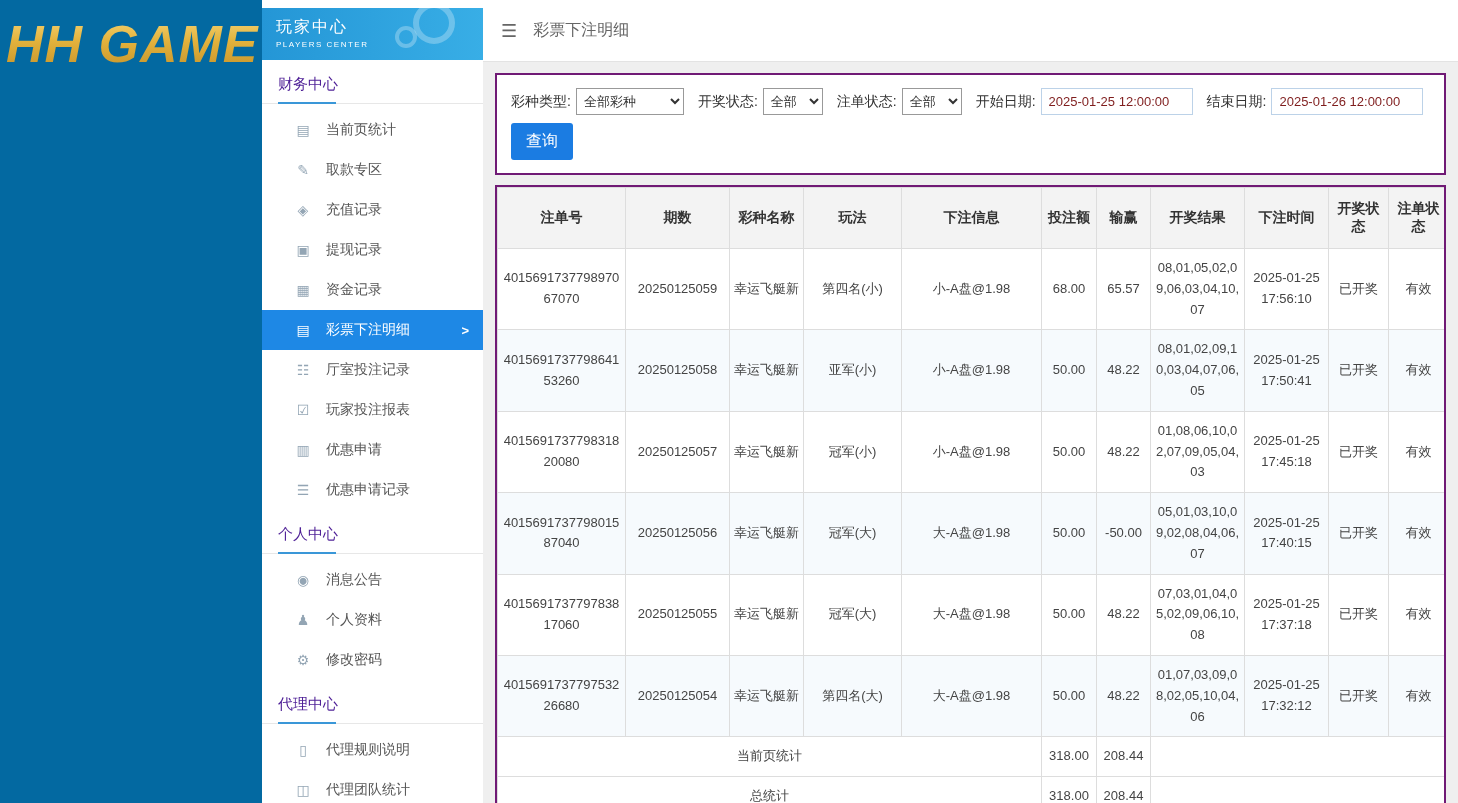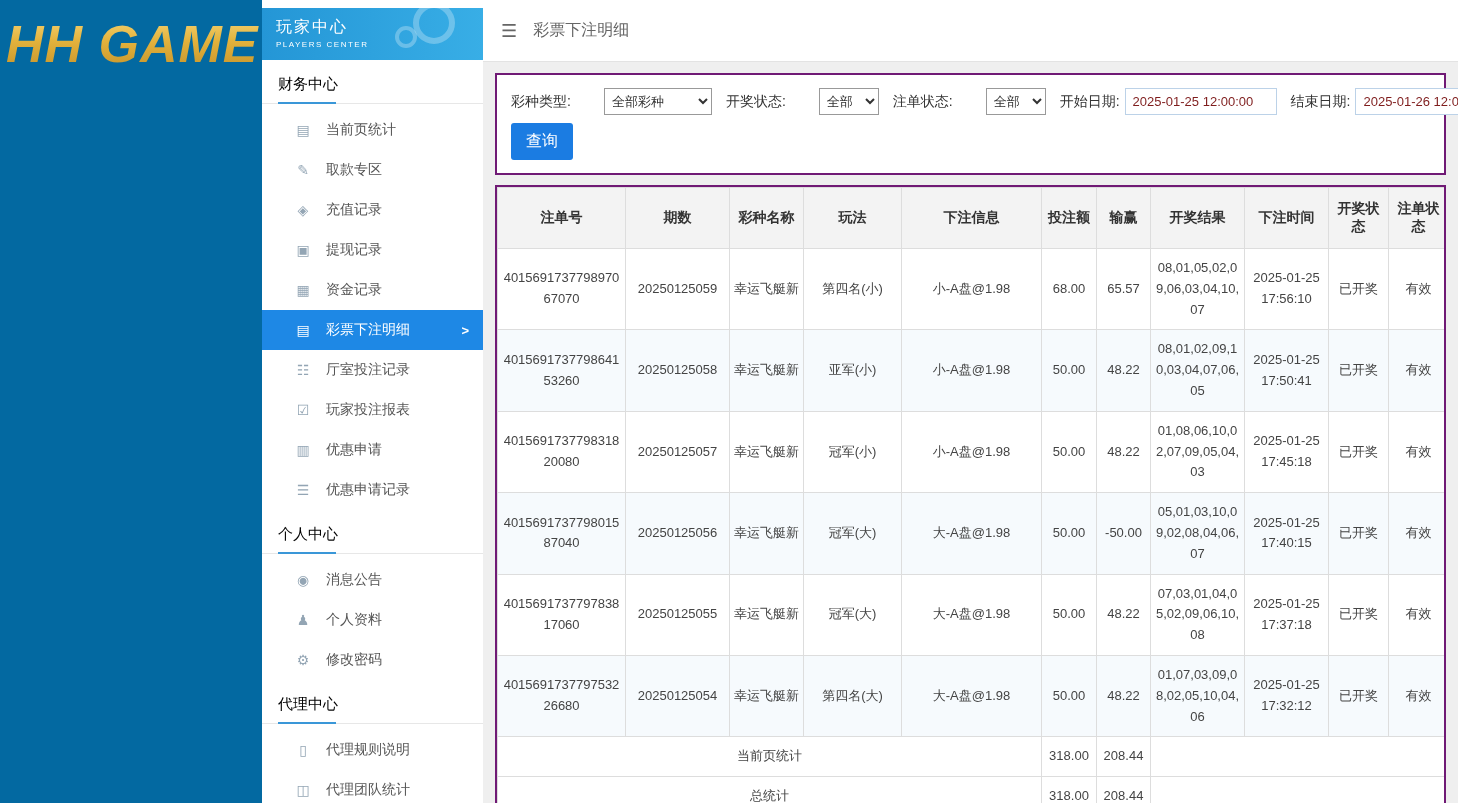--- a/index.html
+++ b/index.html
@@ -16,42 +16,42 @@
   }
 
   
   .sidebar { width:221px; background:#fff; padding-top:8px; flex:none; overflow:hidden; }
   .sidebar-header { position:relative; height:52px; background:linear-gradient(90deg,#2496d6,#38aee6); color:#fff; padding:9px 0 0 14px; overflow:hidden; }
   .sh-title { font-size:16px; font-weight:normal; letter-spacing:2px; position:relative; z-index:2; }
   .sh-sub { font-size:8px; letter-spacing:1.5px; margin-top:2px; position:relative; z-index:2; }
   .sh-circle1,.sh-circle2 { position:absolute; border-radius:50%; border:6px solid rgba(255,255,255,.28); z-index:1; }
   .sh-circle1 { width:42px; height:42px; right:28px; top:-6px; }
   .sh-circle2 { width:22px; height:22px; right:66px; top:18px; border-width:4px; }
-  .section-title { position:relative; color:#000000; font-size:15px; padding:15px 0 9px 16px; border-bottom:1px solid #e7e7e7; margin-bottom:6px; }
+  .section-title { position:relative; color:#4c1d95; font-size:15px; padding:15px 0 9px 16px; border-bottom:1px solid #e7e7e7; margin-bottom:6px; }
   .section-title::after { content:""; position:absolute; left:16px; bottom:-1px; width:58px; height:2px; background:#3a97d8; }
   .nav-item { display:flex; align-items:center; height:40px; padding-left:32px; color:#555; font-size:14px; cursor:pointer; position:relative; }
   .nav-icon { width:18px; color:#93a5b4; font-size:14px; margin-right:14px; text-align:center; font-style:normal; }
   .nav-item.active { background:#1e88e5; color:#fff; }
   .nav-item.active .nav-icon { color:#fff; }
   .nav-chevron { position:absolute; right:14px; color:#fff; font-size:13px; font-weight:bold; }
 
   
   .main { flex:1; background:#efefef; display:flex; flex-direction:column; overflow:hidden; }
   .topbar { height:62px; background:#fff; border-bottom:1px solid #e3e3e3; display:flex; align-items:center; padding:0 18px; flex:none; }
   .menu-icon { font-size:18px; color:#666; cursor:pointer; margin-right:16px; }
   .topbar-title { font-size:16px; color:#666; }
   .content { padding:11px 12px; display:flex; flex-direction:column; gap:10px; }
   .panel { background:#fff; border:2px solid #701a75; }
 
   
   .filter-panel { padding:13px 14px; }
   .filter-row { display:flex; align-items:center; font-size:14px; color:#333; white-space:nowrap; }
   .filter-row label { margin-right:5px; }
   .filter-group { display:flex; align-items:center; margin-right:14px; }
-  select { height:27px; border:1px solid #999; background:#fff; font-size:13px; color:#333; padding:0 3px; min-width:60px; font-family:inherit;margin-left:28px; }
+  select { height:27px; border:1px solid #999; background:#fff; font-size:13px; color:#333; padding:0 3px; min-width:60px; font-family:inherit; }
   select.wide { min-width:108px; }
   .date-input { height:27px; width:152px; border:1px solid #bcd2e8; font-size:13px; color:#7f1d1d; padding:0 7px; font-family:inherit; }
   .query-btn { margin-top:8px; background:#1b7ce2; color:#fff; border:none; padding:8px 15px; border-radius:3px; font-size:16px; cursor:pointer; font-family:inherit; }
 
   
   .table-panel { overflow:hidden; }
   table { width:100%; border-collapse:collapse; table-layout:fixed; font-size:13px; color:#444; }
   th { background:#f3f3f3; border:1px solid #ddd; font-weight:bold; color:#333; font-size:14px; padding:12px 2px; }
   td { border:1px solid #ddd; padding:9px 3px; text-align:center; line-height:1.6; word-break:break-all; vertical-align:middle; }
   tbody tr:nth-child(even) { background:#f6fafd; }

